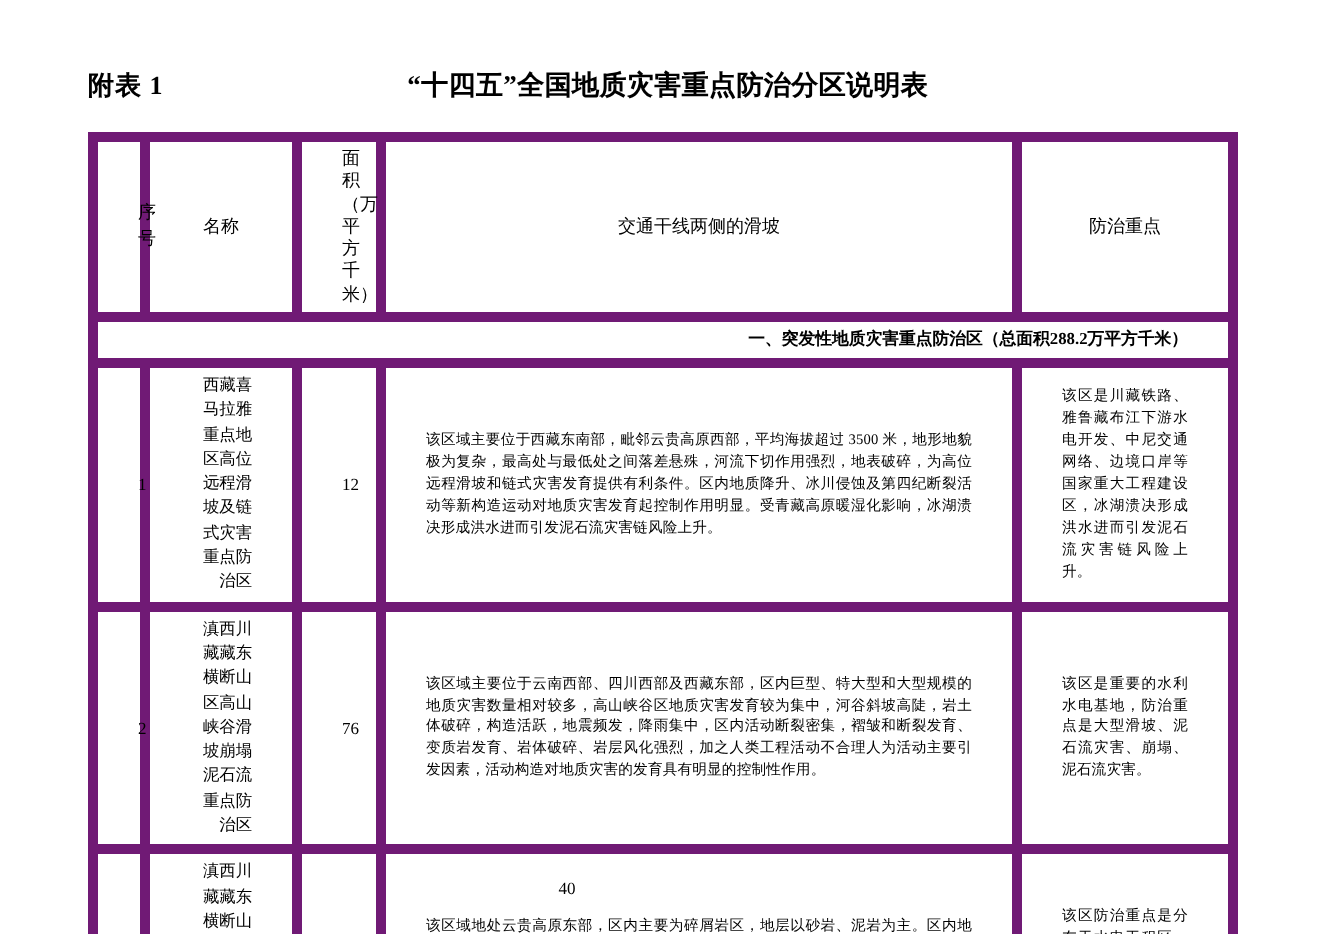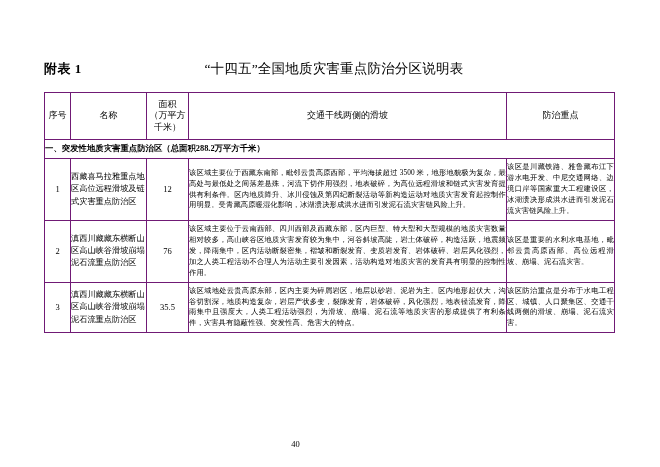--- a/index.html
+++ b/index.html
@@ -25,65 +25,64 @@
   .header-row {
     display: flex;
     align-items: baseline;
     margin-bottom: 14px;
   }
   .doc-label {
     font-size: 13px;
     font-weight: bold;
     letter-spacing: 0.5px;
     white-space: nowrap;
-    margin-top: 26px;
   }
   .doc-title {
     flex: 1;
     text-align: center;
     font-size: 13.5px;
-    font-weight: normal;
+    font-weight: bold;
     letter-spacing: 0.2px;
     padding-right: 30px;
   }
   table.main {
     border-collapse: collapse;
     width: 570px;
     table-layout: fixed;
     font-size: 7.2px;
     line-height: 1.45;
   }
   table.main td, table.main th {
-    border: 1px solid #701a75;
+    border: 5px solid #701a75;
     vertical-align: middle;
-    padding: 3px 0;
+    padding: 3px 20px;
   }
   thead th {
     text-align: center;
     font-weight: normal;
     font-size: 9px;
     padding: 5px 2px;
     height: 40px;
   }
   th .stack {
     display: block;
     line-height: 1.25;
   }
   .sec-row td {
     font-size: 8.4px;
     font-weight: bold;
     padding: 5px 6px;
-    text-align: left;
+    text-align: right;
   }
   td.num {
     text-align: center;
     font-size: 8.5px;
   }
   td.name {
-    text-align: left;
+    text-align: right;
     font-size: 8.2px;
     line-height: 1.5;
   }
   td.area {
     text-align: center;
     font-size: 8.5px;
     margin-left: 36px;
   }
   td.desc {
     text-align: justify;
@@ -100,21 +99,21 @@
     letter-spacing: 0.1px;
   }
   .col-num { width: 26px; }
   .col-name { width: 76px; }
   .col-area { width: 42px; }
   .col-desc { width: 318px; }
   .col-focus { width: 108px; }
   .page-number {
     position: absolute;
     bottom: 18px;
-    left: 12px;
+    left: 0;
     width: 567px;
     text-align: center;
     font-size: 8.5px;
   }
 </style>
 </head>
 <body>
 
 <div class="page">
 
@@ -155,21 +154,21 @@
         <td class="area">12</td>
         <td class="desc">该区域主要位于西藏东南部，毗邻云贵高原西部，平均海拔超过 3500 米，地形地貌极为复杂，最高处与最低处之间落差悬殊，河流下切作用强烈，地表破碎，为高位远程滑坡和链式灾害发育提供有利条件。区内地质降升、冰川侵蚀及第四纪断裂活动等新构造运动对地质灾害发育起控制作用明显。受青藏高原暖湿化影响，冰湖溃决形成洪水进而引发泥石流灾害链风险上升。</td>
         <td class="focus">该区是川藏铁路、雅鲁藏布江下游水电开发、中尼交通网络、边境口岸等国家重大工程建设区，冰湖溃决形成洪水进而引发泥石流灾害链风险上升。</td>
       </tr>
 
       <tr>
         <td class="num">2</td>
         <td class="name">滇西川藏藏东横断山区高山峡谷滑坡崩塌泥石流重点防治区</td>
         <td class="area">76</td>
         <td class="desc">该区域主要位于云南西部、四川西部及西藏东部，区内巨型、特大型和大型规模的地质灾害数量相对较多，高山峡谷区地质灾害发育较为集中，河谷斜坡高陡，岩土体破碎，构造活跃，地震频发，降雨集中，区内活动断裂密集，褶皱和断裂发育、变质岩发育、岩体破碎、岩层风化强烈，加之人类工程活动不合理人为活动主要引发因素，活动构造对地质灾害的发育具有明显的控制性作用。</td>
-        <td class="focus">该区是重要的水利水电基地，毗邻云贵高原西部、高位远程滑坡、崩塌、泥石流灾害。</td>
+        <td class="focus">该区是重要的水利水电基地，防治重点是大型滑坡、泥石流灾害、崩塌、泥石流灾害。</td>
       </tr>
 
       <tr>
         <td class="num">3</td>
         <td class="name">滇西川藏藏东横断山区高山峡谷滑坡崩塌泥石流重点防治区</td>
         <td class="area">35.5</td>
         <td class="desc">该区域地处云贵高原东部，区内主要为碎屑岩区，地层以砂岩、泥岩为主。区内地形起伏大，沟谷切割深，地质构造复杂，岩层产状多变，裂隙发育，岩体破碎，风化强烈，地表径流发育，降雨集中且强度大，人类工程活动强烈，为滑坡、崩塌、泥石流等地质灾害的形成提供了有利条件，灾害具有隐蔽性强、突发性高、危害大的特点。</td>
         <td class="focus">该区防治重点是分布于水电工程区、城镇、人口聚集区、交通干线两侧的滑坡、崩塌、泥石流灾害。</td>
       </tr>
     </tbody>

